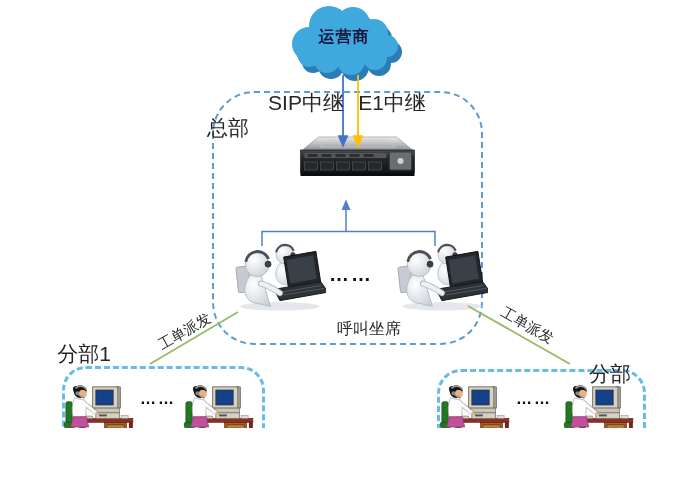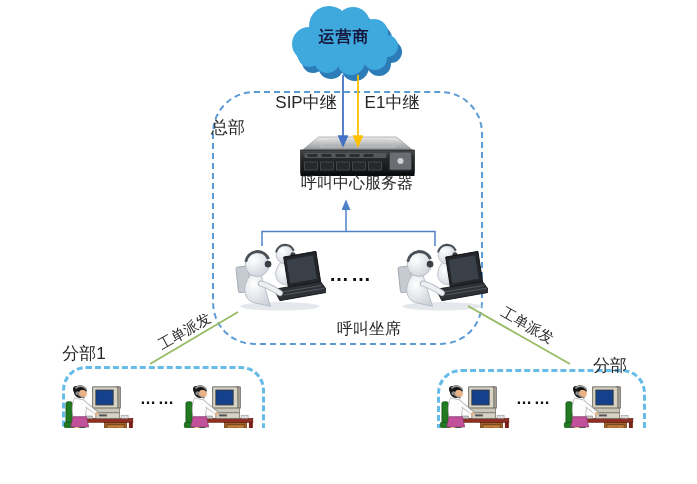--- a/index.html
+++ b/index.html
@@ -3,21 +3,21 @@
 <meta charset="utf-8">
 <style>
   html,body{margin:0;padding:0;background:#ffffff;}
   .canvas{
     position:relative;width:697px;height:428px;background:#ffffff;overflow:hidden;
     font-family:"Liberation Sans","DejaVu Sans",sans-serif;color:#262626;
   }
   .abs{position:absolute;}
   .lbl{
     position:absolute;white-space:nowrap;transform:translate(-50%,-50%);
-    font-size:17px;color:#262626;line-height:1.1;
+    font-size:21px;color:#262626;line-height:1.1;
   }
   .lbl.big{font-size:16px;}
   .cloud-label{color:#16163c;font-weight:bold;font-size:16px;letter-spacing:1px;}
   .dots{font-weight:bold;color:#111;letter-spacing:2px;line-height:1;}
   .dots.hq{font-size:20px;}
   .dots.small{font-size:16px;}
   .rot-left{transform:translate(-50%,-50%) rotate(-30deg);font-size:14.5px;}
   .rot-right{transform:translate(-50%,-50%) rotate(30deg);font-size:14.5px;}
   .hq-box{
     left:212px;top:91px;width:271px;height:254px;
@@ -218,26 +218,25 @@
     <path d="M358,75 L358,146" stroke="#FFC000" stroke-width="1.8" fill="none" marker-end="url(#arrYellow)"></path>
     <path d="M262,246 L262,231.5 L435,231.5 L435,246" stroke="#4F81C7" stroke-width="1.5" fill="none"></path>
     <path d="M346,231.5 L346,201" stroke="#4F81C7" stroke-width="1.5" fill="none" marker-end="url(#arrSteel)"></path>
     <path d="M238,312 L150,364" stroke="#97BB63" stroke-width="1.8" fill="none"></path>
     <path d="M468,306 L570,364" stroke="#97BB63" stroke-width="1.8" fill="none"></path>
   </svg>
 
   <div class="lbl" style="left:306px;top:103px;z-index:40">SIP中继</div>
   <div class="lbl" style="left:392px;top:103px;z-index:40">E1中继</div>
   <div class="lbl" style="left:228px;top:128px;z-index:40">总部</div>
-  <div class="lbl big" style="left:357px;top:183px;z-index:40">呼叫中心服务器</div>
   <div class="lbl dots hq" style="left:351px;top:274px;z-index:40">……</div>
   <div class="lbl big" style="left:369px;top:329px;z-index:40">呼叫坐席</div>
 
   <div class="lbl rot-left" style="left:185px;top:332px;z-index:40">工单派发</div>
   <div class="lbl rot-right" style="left:527px;top:326px;z-index:40">工单派发</div>
 
   <div class="lbl" style="left:84px;top:354px;z-index:40">分部1</div>
-  <div class="lbl" style="left:610px;top:366px;z-index:40">分部</div>
+  <div class="lbl" style="left:610px;top:374px;z-index:40">分部</div>
 
   <div class="lbl dots small" style="left:158px;top:399px;z-index:40">……</div>
   <div class="lbl dots small" style="left:534px;top:399px;z-index:40">……</div>
 
 </div>
 
 </body></html>

